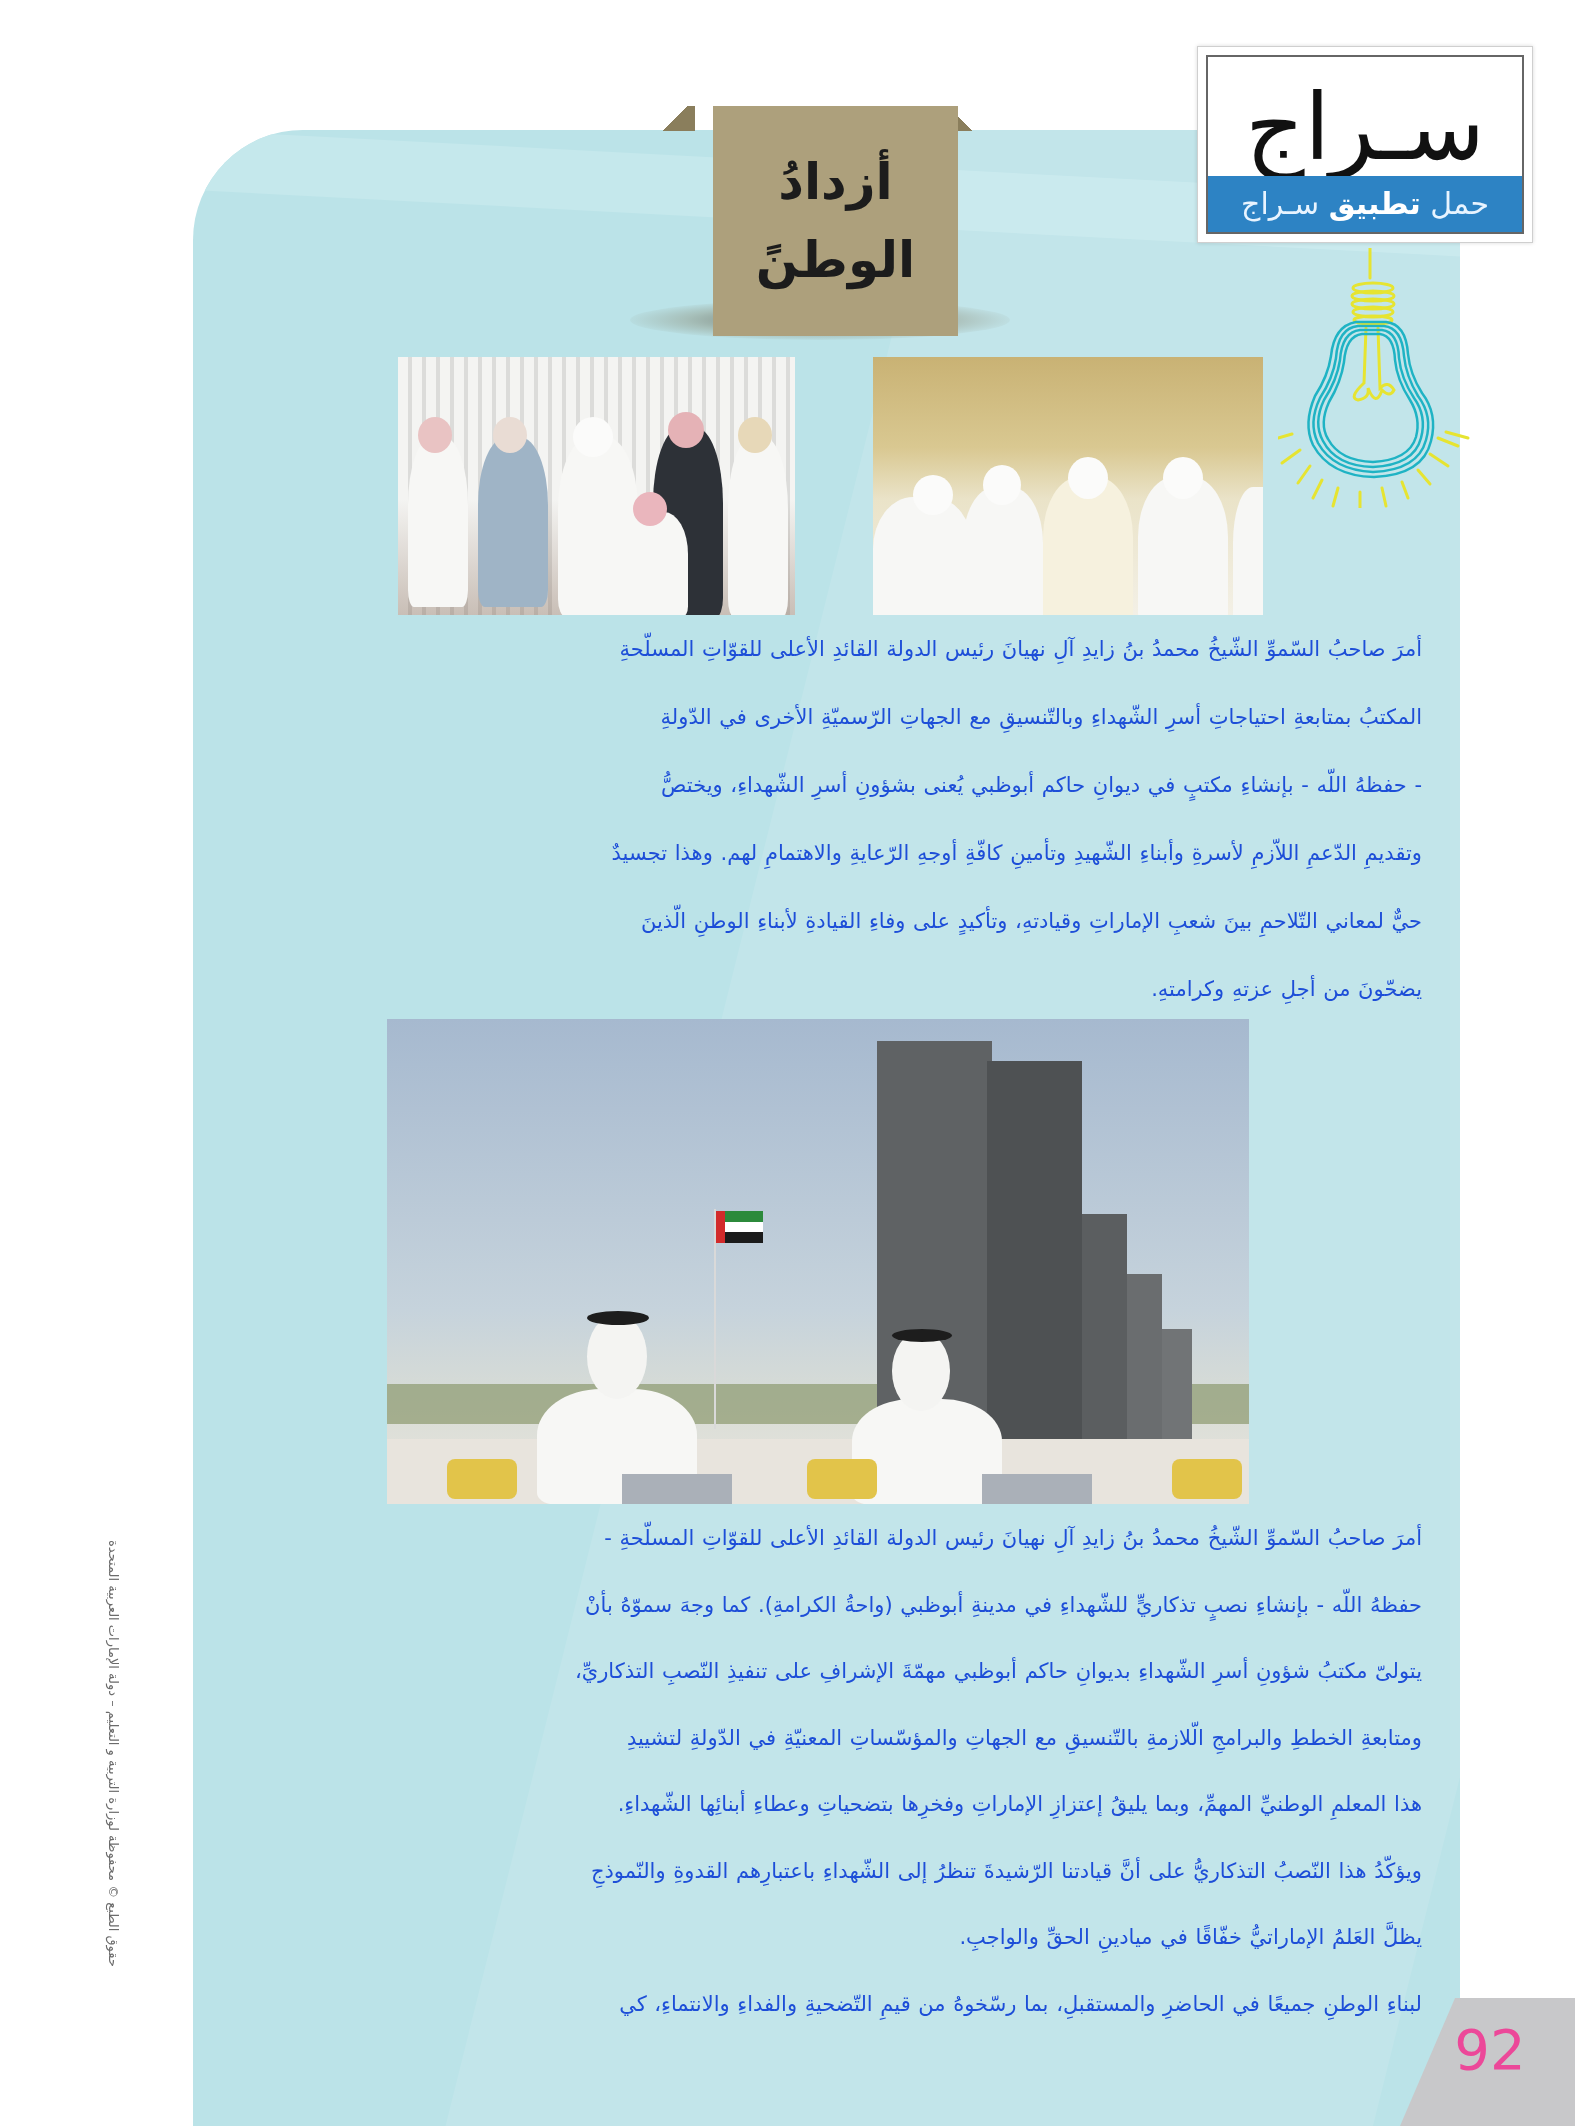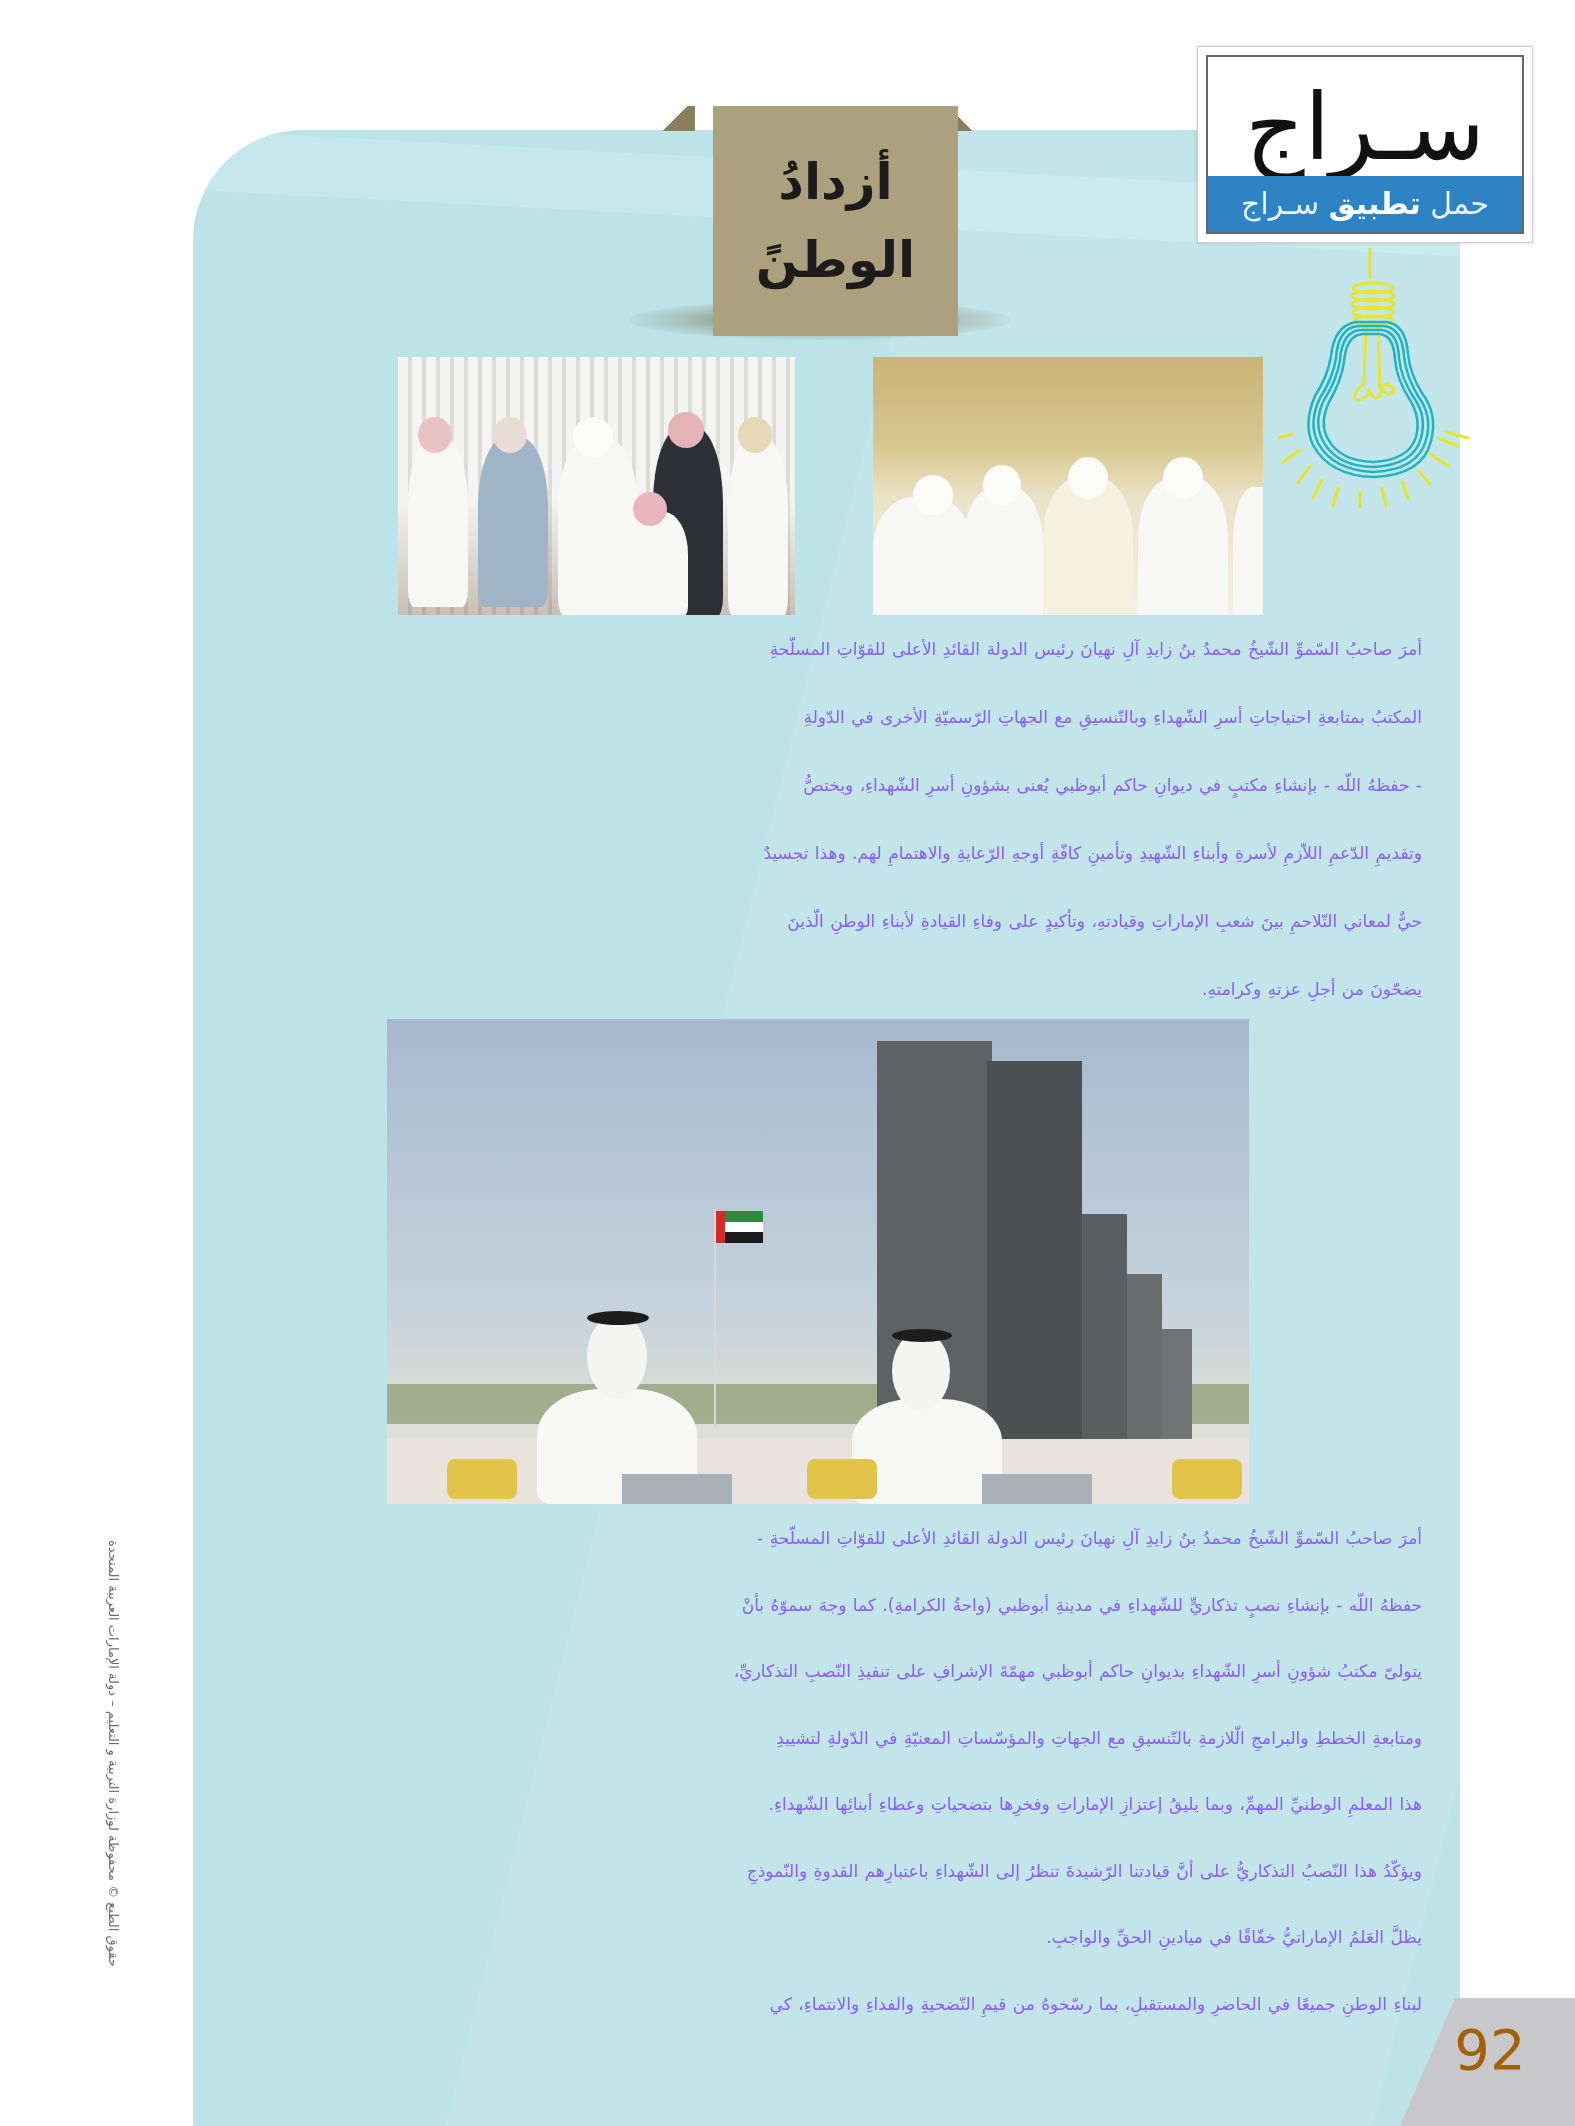--- a/index.html
+++ b/index.html
@@ -66,33 +66,33 @@
       linear-gradient(180deg, #c9b274 0%, #d9c891 35%, #eae3c8 55%, #f3f0e6 100%);
   }
   .photo3 { left: 387px; top: 1019px; width: 862px; height: 485px;
     background: linear-gradient(180deg, #a6b9cf 0%, #c6d3dc 60%, #d8dcd6 78%, #e9e6df 100%);
   }
   .figure { position: absolute; border-radius: 40% 40% 10% 10%; background: #f7f7f5; }
   .head { position: absolute; border-radius: 50%; background: #fbfbfa; }
   .monument { position: absolute; background: #5c5f61; }
   .para {
     position: absolute; direction: rtl; text-align: justify; text-align-last: right;
-    font-family: "DejaVu Sans", sans-serif; font-size: 17px; color: #8b5cf6;
+    font-family: "DejaVu Sans", sans-serif; font-size: 21px; color: #1d4ed8;
     word-spacing: 1px;
   }
   .para1 { left: 258px; top: 615px; width: 1164px; line-height: 68px; }
   .para2 { left: 258px; top: 1505px; width: 1164px; line-height: 66.5px; }
   .line { display: block; white-space: nowrap; }
   .pagenum-box {
     position: absolute; left: 1400px; top: 1998px; width: 175px; height: 128px;
     background: #c8c8ca; clip-path: polygon(55px 0, 175px 0, 175px 128px, 0 128px);
   }
   .pagenum {
     position: absolute; left: 1430px; top: 2010px; width: 120px; text-align: center;
-    font-family: "DejaVu Sans", sans-serif; font-size: 56px; color: #a16207; line-height: 80px;
+    font-family: "DejaVu Sans", sans-serif; font-size: 56px; color: #ec4899; line-height: 80px;
   }
   .copyright {
     position: absolute; left: 106px; top: 1540px; width: 480px; height: 24px;
     transform-origin: left top; transform: translate(0, 480px) rotate(-90deg);
   }
   .copyright span {
     display: block; direction: rtl; font-size: 13px; color: #6b6b6b; white-space: nowrap;
     transform: rotate(180deg); text-align: left;
   }
 </style>

